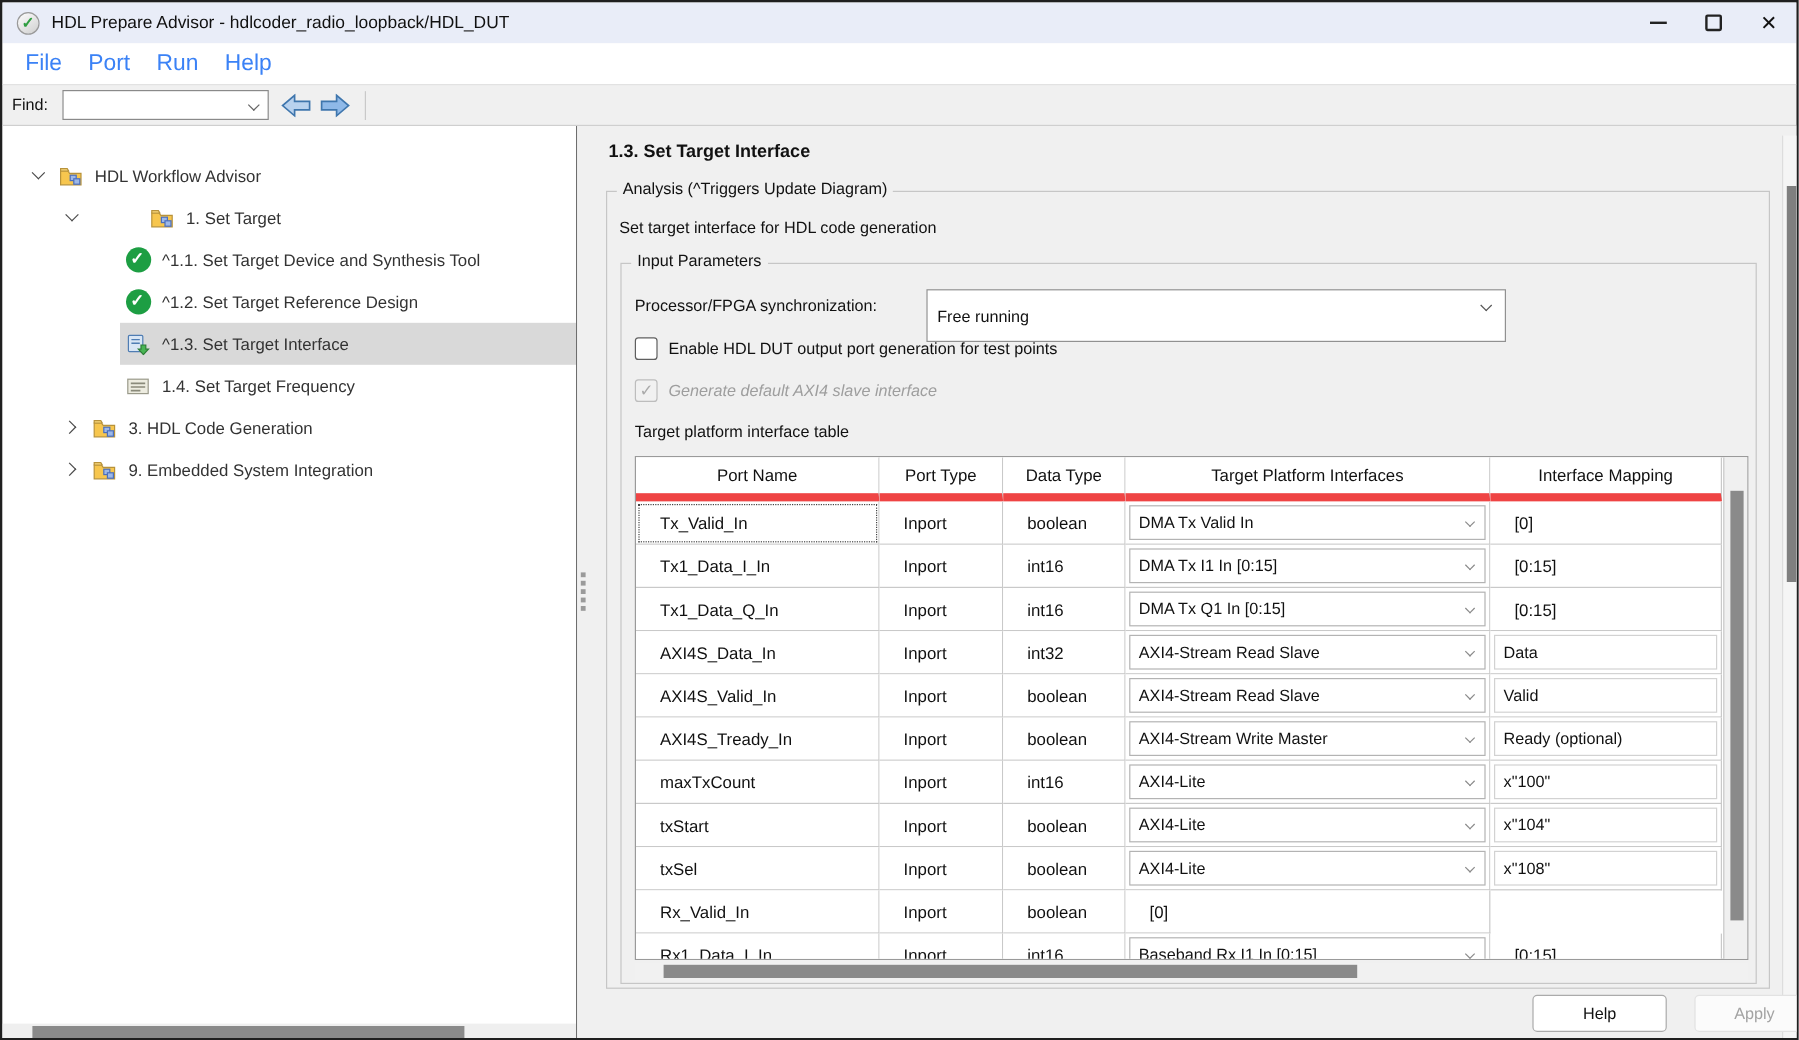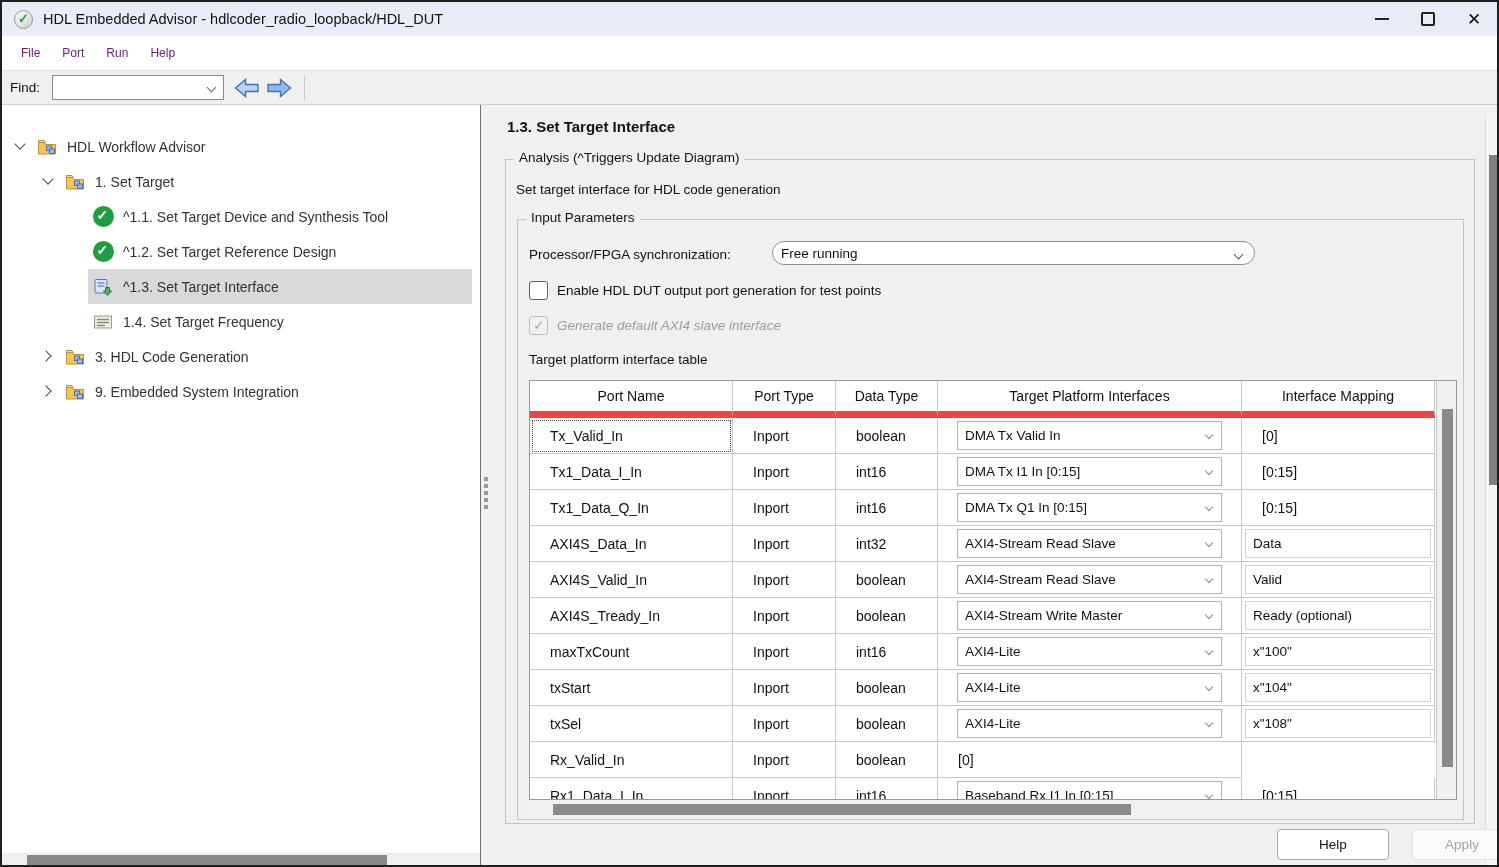--- a/index.html
+++ b/index.html
@@ -12,84 +12,84 @@
   .app-icon::after { content:"✓"; position:absolute; left:3px; top:0px; font-size:13px; font-weight:bold; color:#2f9e41; }
   .title-text { margin-left:10px; font-size:14.5px; color:#111; }
   .win-controls { position:absolute; right:0; top:0; height:34px; display:flex; }
   .win-btn { width:46px; height:34px; display:flex; align-items:center; justify-content:center; cursor:default; }
   .min-glyph { width:14px; height:0; border-top:2px solid #222; }
   .max-glyph { width:14px; height:14px; border:2px solid #222; border-radius:2px; }
   .close-glyph::before { content:"✕"; font-size:17px; color:#111; }
 
   
   .menubar { position:absolute; left:0; top:34px; width:100%; height:34px; background:#fff; display:flex; align-items:center; padding-left:8px; }
-  .menu-item { font-size:12px; color:#701a75; padding:6px 11px; }
+  .menu-item { font-size:19px; color:#3b82f6; padding:6px 11px; }
 
   
   .findbar { position:absolute; left:0; top:68px; width:100%; height:35px; background:#f0f0f0; border-top:1px solid #e2e2e2; border-bottom:1px solid #cfcfcf; display:flex; align-items:center; }
   .find-label { font-size:13.5px; color:#111; margin-left:8px; }
   .find-combo { position:relative; margin-left:12px; width:172px; height:25px; background:#fff; border:1px solid #8a8a8a; display:flex; align-items:center; }
   .find-input { border:none; outline:none; width:140px; height:21px; margin-left:4px; font-size:13px; background:transparent; }
   .combo-chev { position:absolute; right:8px; top:8px; width:7px; height:7px; border-right:1.5px solid #666; border-bottom:1.5px solid #666; transform:rotate(45deg); }
   .nav-arrows { display:flex; align-items:center; margin-left:9px; gap:5px; }
   .nav-btn { width:27px; height:23px; display:flex; align-items:center; justify-content:center; }
   .find-sep { width:0; height:24px; border-left:1px solid #c9c9c9; margin-left:12px; }
 
   
   .content { position:absolute; left:0; top:103px; width:1499px; height:764px; }
   .tree-panel { position:absolute; left:0; top:0; width:479px; height:764px; background:#fff; border-right:1px solid #6e6e6e; overflow:hidden; }
   .splitter { position:absolute; left:479px; top:0; width:11px; height:764px; background:#f0f0f0; }
   .grip { position:absolute; left:3px; top:372px; display:flex; flex-direction:column; gap:3px; }
   .grip i { width:4px; height:4px; background:#9a9a9a; display:block; }
   .main-panel { position:absolute; left:490px; top:0; width:1009px; height:764px; background:#f0f0f0; }
 
   
-  .tree { position:absolute; left:0; top:24px; width:470px; }
+  .tree { position:absolute; left:12px; top:24px; width:470px; }
   .tree-row { position:relative; height:35px; display:flex; align-items:center; font-size:14px; color:#333; }
   .tree-expander { width:22px; height:22px; position:relative; flex:0 0 22px; }
   .chev { position:absolute; left:6px; top:6px; width:8px; height:8px; border-right:1.7px solid #4a4a4a; border-bottom:1.7px solid #4a4a4a; }
   .chev.down { transform:rotate(45deg); top:4px; }
   .chev.right { transform:rotate(-45deg); left:4px; }
   .tree-body { display:flex; align-items:center; flex:1 1 auto; height:35px; padding-left:4px; }
   .tree-row.selected .tree-body { background:#d9d9d9; }
   .tree-icon { width:22px; height:22px; margin-right:9px; display:flex; align-items:center; justify-content:center; flex:0 0 22px; }
   .check-badge { width:21px; height:21px; border-radius:50%; background:#1d9e43; position:relative; }
   .check-badge::after { content:"✓"; position:absolute; left:4px; top:1px; color:#fff; font-size:14px; font-weight:bold; }
 
   
   .page-heading { position:absolute; left:15px; top:13px; font-size:15px; font-weight:bold; color:#111; }
   .groupbox { position:absolute; border:1px solid #c6c6c6; }
   .groupbox .legend { position:absolute; top:-10px; left:8px; background:#f0f0f0; padding:0 5px; font-size:13.5px; color:#111; white-space:nowrap; }
   .gb-analysis { left:13px; top:54px; width:970px; height:665px; }
   .gb-input { left:25px; top:114px; width:947px; height:601px; }
   .desc-text { position:absolute; left:24px; top:77px; font-size:13.5px; color:#111; }
 
   .sync-label { position:absolute; left:37px; top:142px; font-size:13.5px; color:#111; }
-  .sync-select { position:absolute; left:280px; top:136px; width:483px; height:24px; background:#fff; border:1px solid #919191; border-radius:12px; display:flex; align-items:center; }
+  .sync-select { position:absolute; left:280px; top:136px; width:483px; height:44px; background:#fff; border:1px solid #919191; border-radius:0; display:flex; align-items:center; }
   .sync-select .val { margin-left:8px; font-size:13.5px; color:#111; }
   .sync-select .combo-chev { right:12px; top:9px; border-color:#555; }
 
   .cb-row { position:absolute; left:37px; display:flex; align-items:center; }
   .cb-row1 { top:176px; } .cb-row2 { top:211px; }
   .cb-box { width:19px; height:19px; border:1px solid #5f5f5f; border-radius:3px; background:#fff; position:relative; flex:0 0 19px; }
   .cb-box.checked-disabled { background:#f1f1f1; border-color:#bdbdbd; }
   .cb-box.checked-disabled::after { content:"✓"; position:absolute; left:3px; top:0px; color:#aaa; font-size:14px; }
   .cb-label { margin-left:9px; font-size:13.5px; color:#111; }
   .cb-label.disabled { color:#9e9e9e;font-style:italic; }
 
   .table-label { position:absolute; left:37px; top:247px; font-size:13.5px; color:#111; }
 
   
   .tp-table { position:absolute; left:37px; top:275px; width:928px; height:420px; background:#fff; border:1px solid #9a9a9a; overflow:hidden; }
   .t-grid { display:grid; grid-template-columns:203px 103px 102px 304px 193px; }
   .t-header .t-cell { height:37px; display:flex; align-items:center; justify-content:center; font-size:14px; color:#111; border-right:1px solid #c9c9c9; border-bottom:7px solid #ef4444; background:#fff; }
   .t-row .t-cell { height:36px; display:flex; align-items:center; font-size:14px; color:#111; border-right:1px solid #c9c9c9; border-bottom:1px solid #c9c9c9; background:#fff; overflow:hidden; white-space:nowrap; }
   .t-cell.txt { padding-left:20px; }
   .t-cell.focused { outline:1.5px dotted #444; outline-offset:-3px; }
-  .cell-select { position:relative; margin:19px; width:100%; height:29px; background:#fff; border:1px solid #b3b3b3; display:flex; align-items:center; }
+  .cell-select { position:relative; margin:3px; width:100%; height:29px; background:#fff; border:1px solid #b3b3b3; display:flex; align-items:center; }
   .cell-select .val { margin-left:7px; font-size:13.5px; color:#111; }
   .cell-select .combo-chev { right:9px; top:10px; border-color:#8a8a8a; width:6px; height:6px; }
   .map-box { margin:3px; width:100%; height:29px; background:#fff; border:1px solid #d2d2d2; display:flex; align-items:center; padding-left:7px; font-size:13.5px; }
   .table-vscroll { position:absolute; left:906px; top:0; width:21px; height:420px; background:#f0f0f0; border-left:1px solid #c9c9c9; }
   .table-vscroll .thumb { position:absolute; left:5px; top:28px; width:11px; height:358px; background:#8a8a8a; }
 
   .table-hscroll { position:absolute; left:37px; top:697px; width:928px; height:15px; background:#f1f1f1; }
   .table-hscroll .thumb { position:absolute; left:24px; top:2px; width:578px; height:11px; background:#8a8a8a; }
 
   .tree-hscroll { position:absolute; left:0; top:748px; width:478px; height:16px; background:#efefef; }
@@ -103,21 +103,21 @@
   .btn-help { left:785px; width:112px; background:#fff; border:1px solid #ababab; color:#111; }
   .btn-apply { left:920px; width:100px; background:#fbfbfb; border:1px solid #e2e2e2; color:#a3a3a3; }
 </style>
 </head>
 <body>
 
 <div class="window">
 
   <div class="titlebar">
     <div class="app-icon"></div>
-    <div class="title-text">HDL Embedded Advisor - hdlcoder_radio_loopback/HDL_DUT</div>
+    <div class="title-text">HDL Prepare Advisor - hdlcoder_radio_loopback/HDL_DUT</div>
     <div class="win-controls">
       <div class="win-btn">
           <div class="min-glyph"></div>
         </div>
       <div class="win-btn">
           <div class="max-glyph"></div>
         </div>
       <div class="win-btn">
           <span class="close-glyph"></span>
         </div>
@@ -165,21 +165,21 @@
                 <svg width="20" height="18" viewBox="0 0 20 18">
                   <path d="M1.5 4.5 h6 l1.5 2 h9.5 v9.5 h-17z" fill="#f7c64e" stroke="#b8923a"></path>
                   <path d="M1.5 4.5 v-2 h5.5 l1.2 2z" fill="#fad97c" stroke="#b8923a"></path>
                   <rect x="9.5" y="8" width="5" height="4.5" fill="#9db8e8" stroke="#4a6fbf"></rect>
                   <rect x="12.5" y="11" width="5" height="4.5" fill="#9db8e8" stroke="#4a6fbf"></rect>
                 </svg>
               </span>
               <span>HDL Workflow Advisor</span>
             </div>
           </div>
-          <div class="tree-row" style="padding-left: 36px;">
+          <div class="tree-row" style="padding-left: 36px; gap: 48px;">
             <div class="tree-expander">
               <span class="chev down"></span>
             </div>
             <div class="tree-body">
               <span class="tree-icon">
                 <svg width="20" height="18" viewBox="0 0 20 18">
                   <path d="M1.5 4.5 h6 l1.5 2 h9.5 v9.5 h-17z" fill="#f7c64e" stroke="#b8923a"></path>
                   <path d="M1.5 4.5 v-2 h5.5 l1.2 2z" fill="#fad97c" stroke="#b8923a"></path>
                   <rect x="9.5" y="8" width="5" height="4.5" fill="#9db8e8" stroke="#4a6fbf"></rect>
                   <rect x="12.5" y="11" width="5" height="4.5" fill="#9db8e8" stroke="#4a6fbf"></rect>

